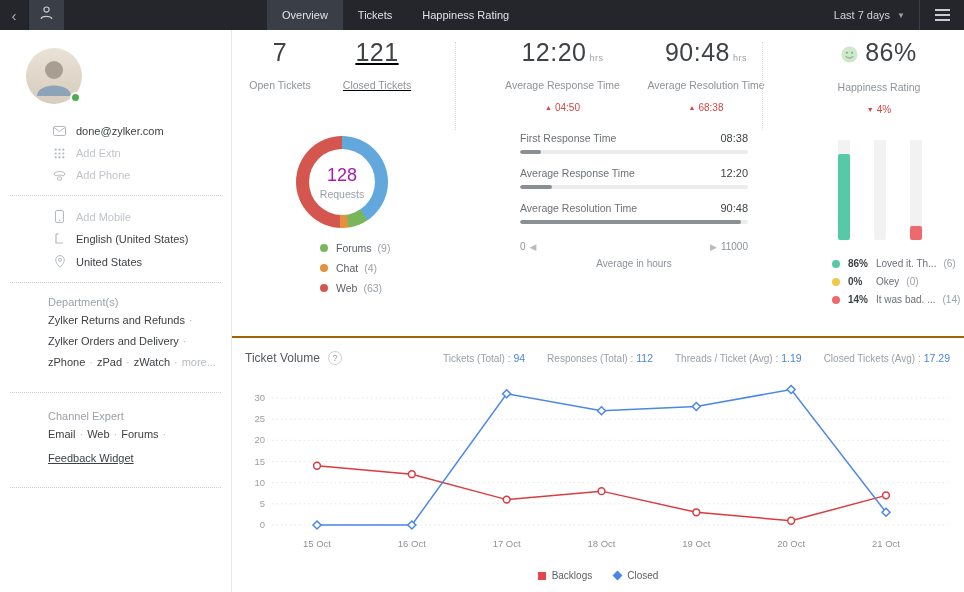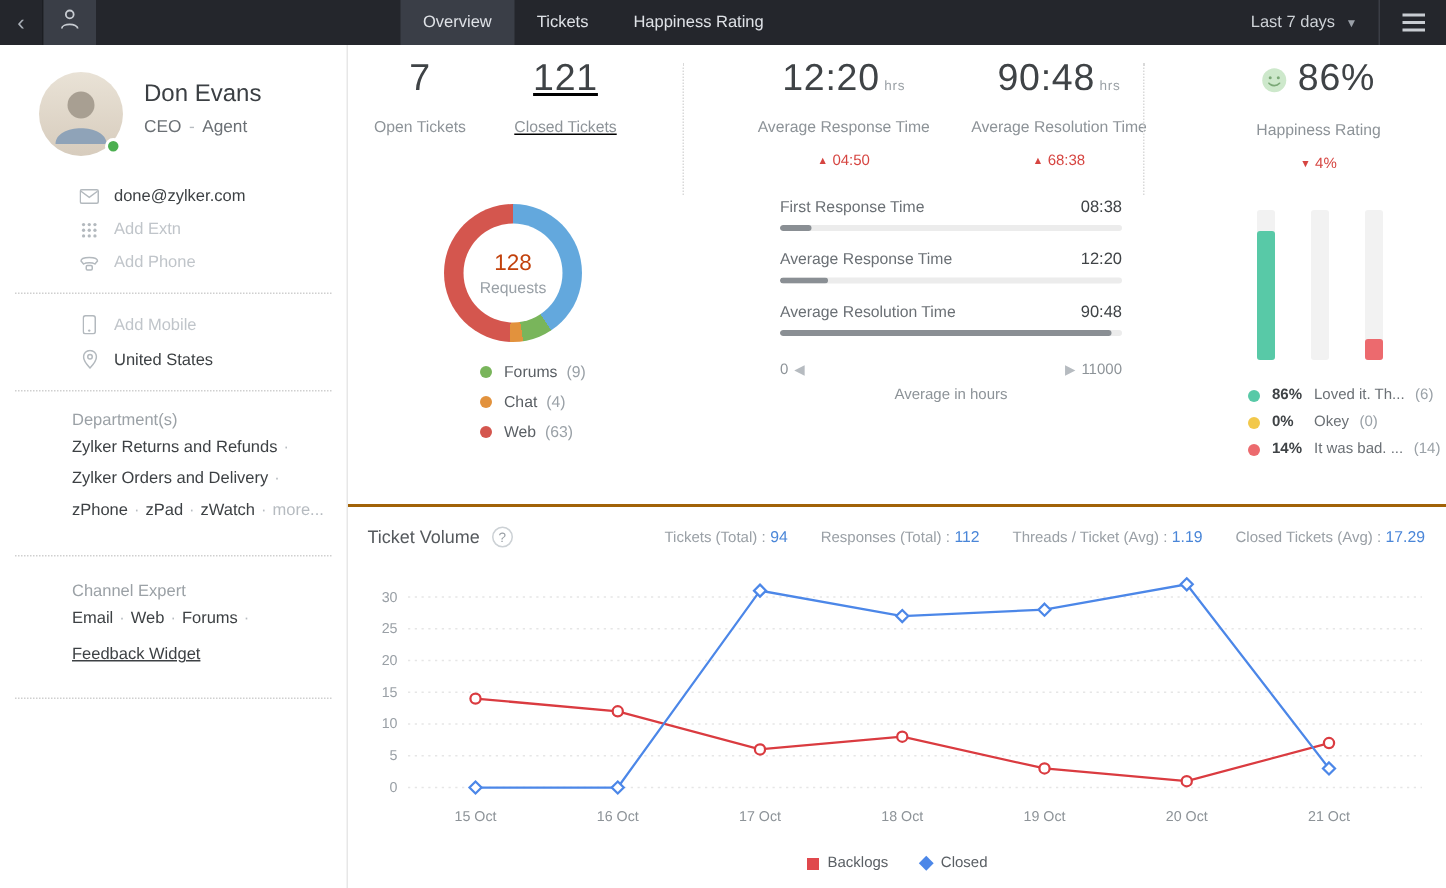--- a/index.html
+++ b/index.html
@@ -51,21 +51,21 @@
   .stat-label { margin-top:12px; font-size:10.5px; color:#8d9398; }
   .stat-delta { margin-top:11px; font-size:10px; color:#d64541; }
   .stat-delta .tri { font-size:7px; margin-right:3px; position:relative; top:-1px; }
   .smiley { display:inline-block; vertical-align:-2px; margin-right:7px; }
   .v-dotted { position:absolute; top:12px; height:88px; border-left:1px dotted #d9d9d9; }
 
   
   .donut-wrap { position:absolute; left:64px; top:106px; width:92px; height:92px; }
   .donut { width:92px; height:92px; border-radius:50%; }
   .donut-hole { position:absolute; left:13px; top:13px; width:66px; height:66px; background:#fff; border-radius:50%; display:flex; flex-direction:column; align-items:center; justify-content:center; }
-  .dh-val { font-size:15px; color:#c2410c; }
+  .dh-val { font-size:18px; color:#a21caf; }
   .dh-lab { font-size:10.5px; color:#9aa1a7; margin-top:2px; }
   .legend-v { position:absolute; left:88px; top:212px; }
   .lg-row { display:flex; align-items:center; margin-bottom:8px; font-size:10.5px; color:#5a5f64; }
   .lg-dot { width:8px; height:8px; border-radius:50%; margin-right:8px; flex:none; }
   .lg-cnt { color:#9aa1a7; margin-left:6px; }
 
   
   .tbars { position:absolute; left:288px; top:102px; width:228px; }
   .tb-row { margin-bottom:13px; }
   .tb-head { display:flex; justify-content:space-between; font-size:10.5px; color:#6b7075; margin-bottom:6px; }
@@ -136,26 +136,20 @@
 
   <div class="sidebar">
     <div class="profile-head">
       <div class="avatar">
         <svg width="40" height="40" viewBox="0 0 40 40">
           <circle cx="20" cy="14" r="9" fill="#a89f92"></circle>
           <path d="M3 40 C3 26 37 26 37 40 Z" fill="#8fa3b8"></path>
         </svg>
         <span class="status-dot"></span>
       </div>
-      <div class="ph-text">
-        <div class="ph-name">Don Evans</div>
-        <div class="ph-role">
-          <span>CEO</span><span class="dotsep">-</span><span>Agent</span>
-        </div>
-      </div>
     </div>
 
     <div class="contact">
       <div class="c-row">
         <span class="c-ico">
           <svg width="13" height="10" viewBox="0 0 13 10">
               <rect x="0.5" y="0.5" width="12" height="9" rx="1" fill="none" stroke="#b3b9be"></rect>
               <path d="M1 1.5 L6.5 5.5 L12 1.5" fill="none" stroke="#b3b9be"></path>
             </svg>
         </span>
@@ -194,20 +188,29 @@
 
     <div class="contact" style="margin-top:6px;">
       <div class="c-row">
         <span class="c-ico">
           <svg width="9" height="13" viewBox="0 0 9 13">
               <rect x="0.5" y="0.5" width="8" height="12" rx="1.5" fill="none" stroke="#b3b9be"></rect>
               <circle cx="4.5" cy="10.4" r="0.8" fill="#b3b9be"></circle>
             </svg>
         </span>
         <span class="placeholder">Add Mobile</span>
+      </div>
+      <div class="c-row">
+        <span class="c-ico">
+          <svg width="12" height="12" viewBox="0 0 12 12">
+              <path d="M2 1 L2 10 L9 10" fill="none" stroke="#b3b9be" stroke-width="1.2"></path>
+              <path d="M2 1 L4.5 1" fill="none" stroke="#b3b9be" stroke-width="1.2"></path>
+            </svg>
+        </span>
+        <span>English (United States)</span>
       </div>
       <div class="c-row">
         <span class="c-ico">
           <svg width="10" height="13" viewBox="0 0 10 13">
               <path d="M5 0.6 C2.6 0.6 0.7 2.5 0.7 4.9 C0.7 8 5 12.3 5 12.3 C5 12.3 9.3 8 9.3 4.9 C9.3 2.5 7.4 0.6 5 0.6 Z" fill="none" stroke="#b3b9be"></path>
               <circle cx="5" cy="4.9" r="1.5" fill="none" stroke="#b3b9be"></circle>
             </svg>
         </span>
         <span>United States</span>
       </div>

